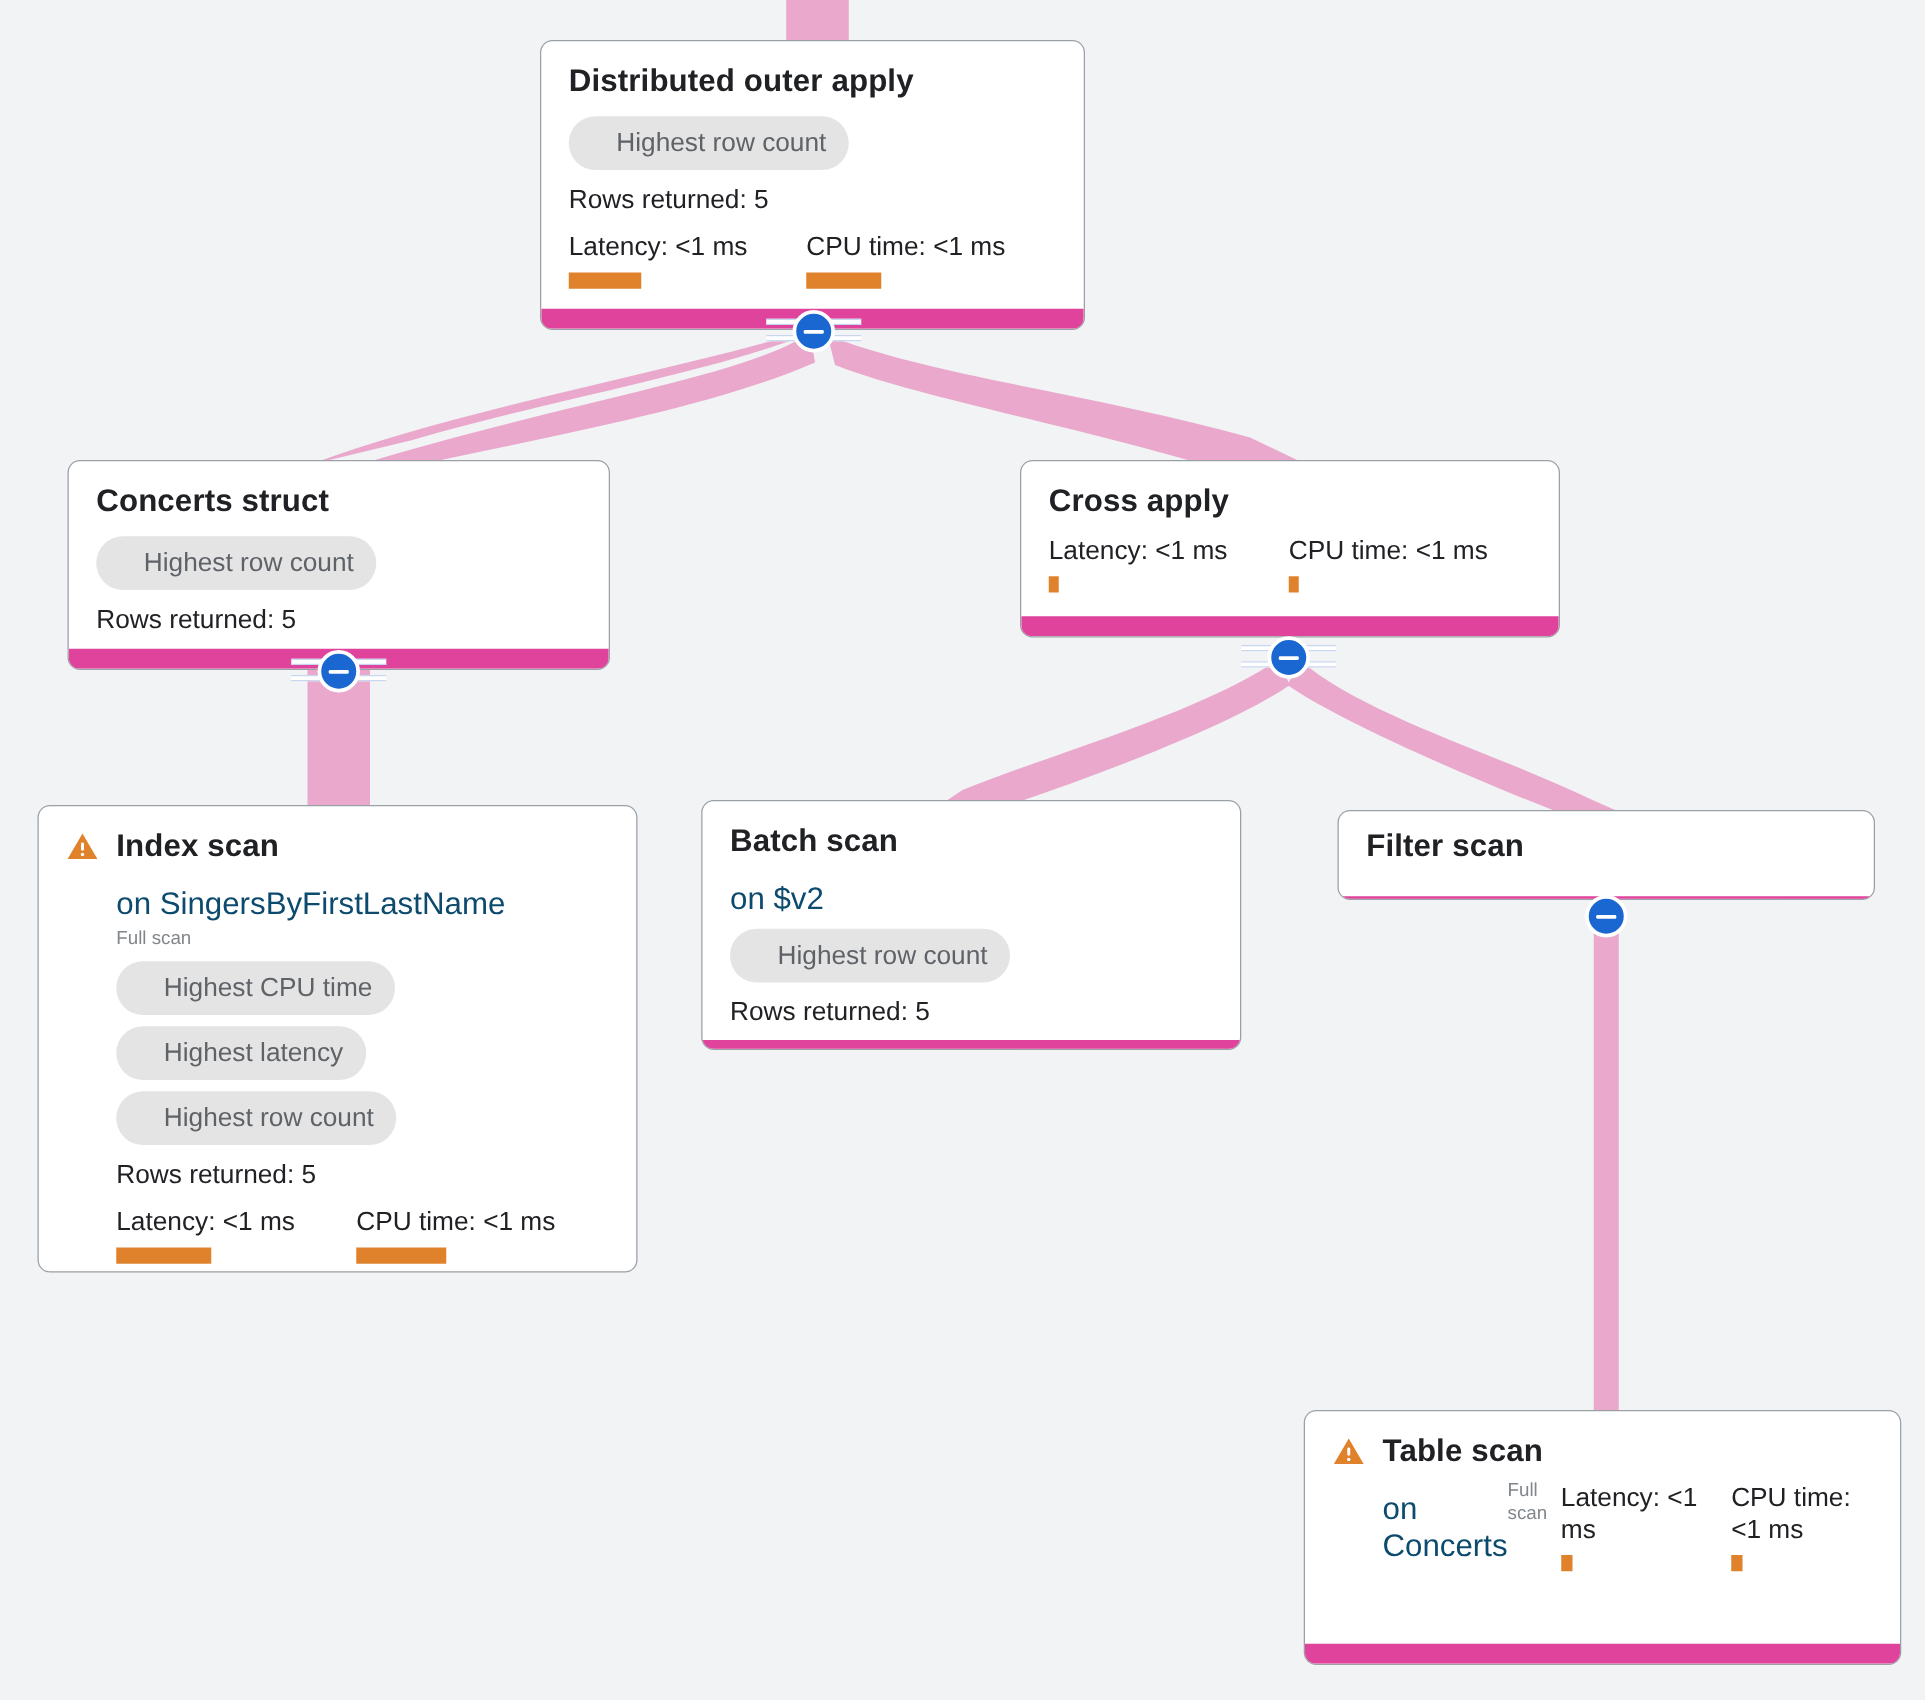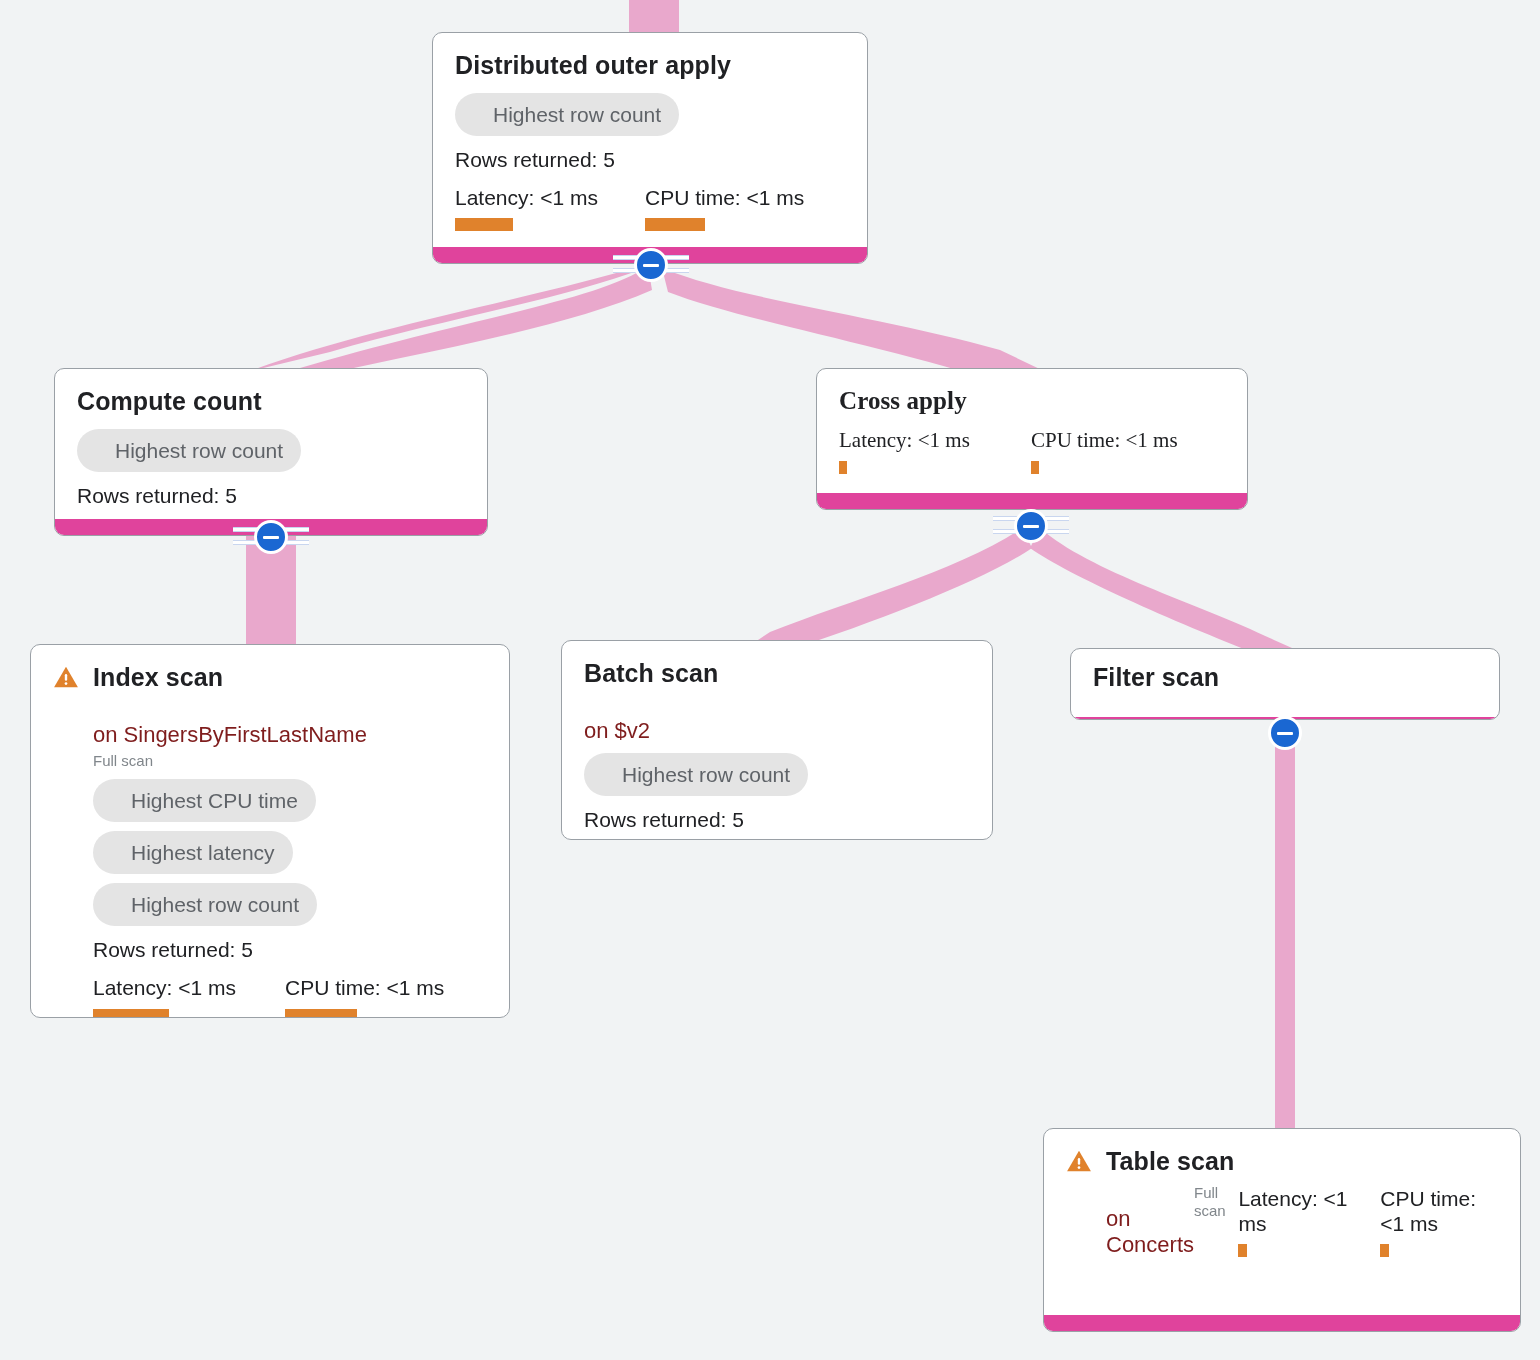--- a/index.html
+++ b/index.html
@@ -58,23 +58,23 @@
     display: block;
   }
   .node-title {
     font-size: 25px;
     font-weight: 700;
     color: #202124;
     letter-spacing: 0.1px;
     line-height: 1.15;
   }
   .node-sub {
-    font-size: 22px;
-    color: #7f1d1d;
-    margin-top: 26px;
+    font-size: 25px;
+    color: #0c4a6e;
+    margin-top: 12px;
     line-height: 1.2;
   }
   .node-sub-muted {
     font-size: 15px;
     color: #80868b;
     margin-top: 4px;
     line-height: 1.2;
   }
   .pill {
     display: inline-block;
@@ -215,36 +215,36 @@
     <span style="top:2px;"></span>
       <span style="top:15px;"></span>
   </div>
   <div class="collapse-btn" style="left:634px; top:248px;">
     <span class="minus"></span>
   </div>
 
   <div class="node" style="left:54px; top:368px; width:434px; height:168px;">
     <div class="node-body">
       <div class="node-title-row">
-        <div class="node-title">Compute count</div>
+        <div class="node-title">Concerts struct</div>
       </div>
       <span class="pill">Highest row count</span>
       <div class="rows-line">Rows returned: 5</div>
     </div>
     <div class="node-bottom-bar"></div>
   </div>
   <div class="collapse-rail" style="left:233px; top:525px; width:76px;">
     <span style="top:2px;"></span>
       <span style="top:15px;"></span>
   </div>
   <div class="collapse-btn" style="left:254px; top:520px;">
     <span class="minus"></span>
   </div>
 
-  <div class="node" style="left:816px; top:368px; width:432px; height:142px;font-family:Liberation Serif, serif;">
+  <div class="node" style="left:816px; top:368px; width:432px; height:142px;">
     <div class="node-body">
       <div class="node-title-row">
         <div class="node-title">Cross apply</div>
       </div>
       <div class="metrics" style="margin-top:8px;">
         <div class="metric" style="width:192px;">
           <div class="metric-label">Latency: &lt;1 ms</div>
           <div class="metric-bar" style="width:8px;"></div>
         </div>
         <div class="metric">

